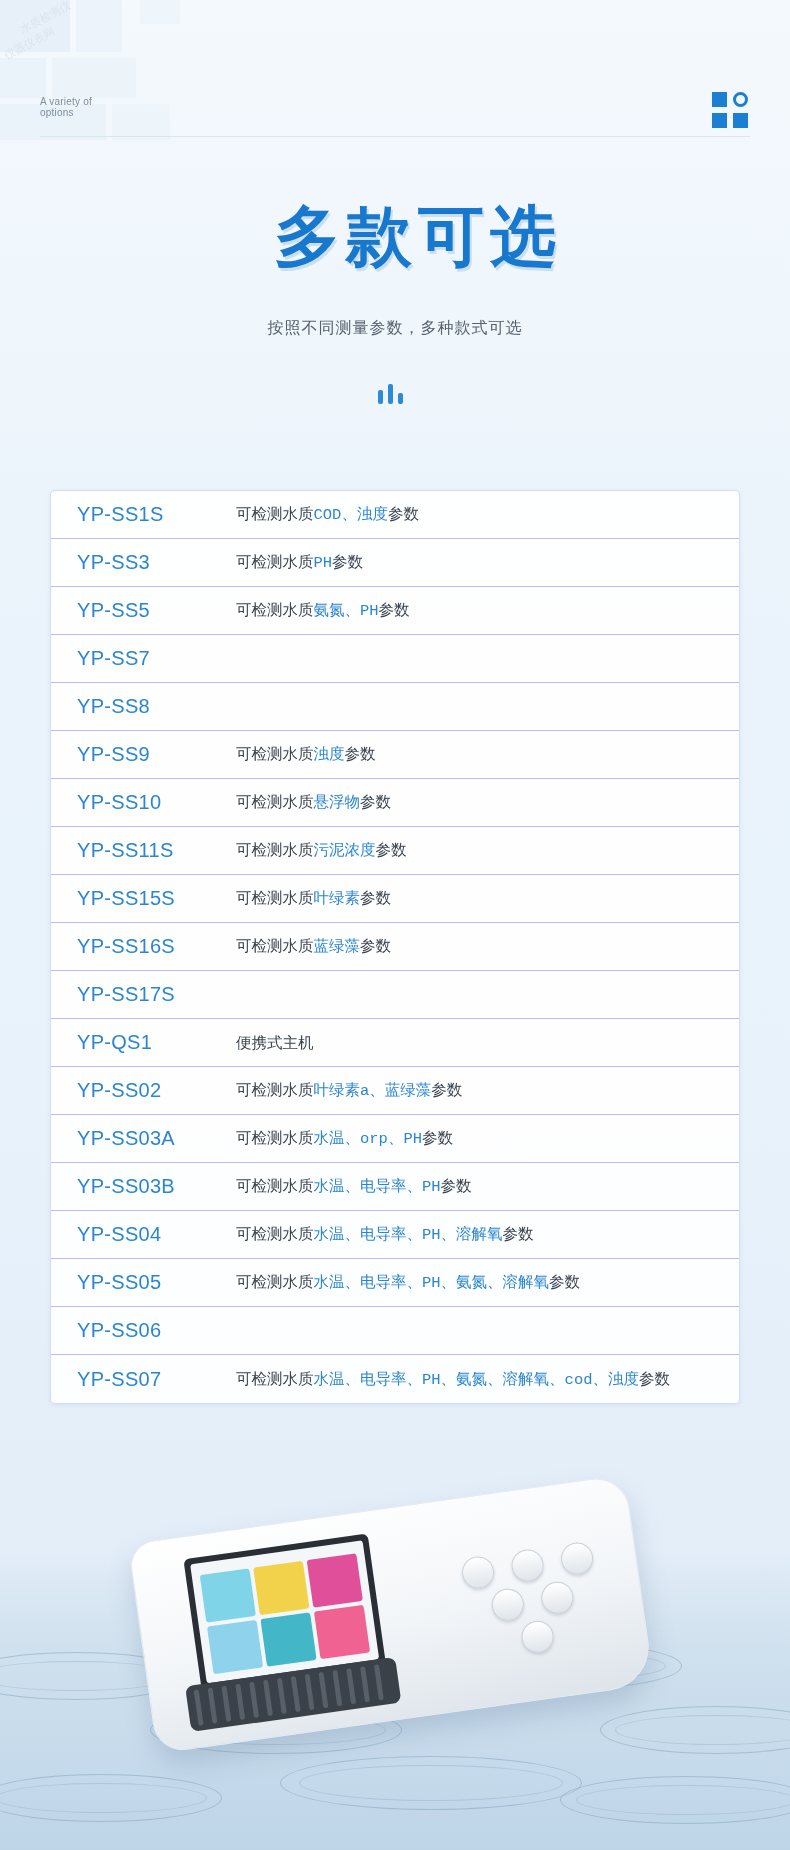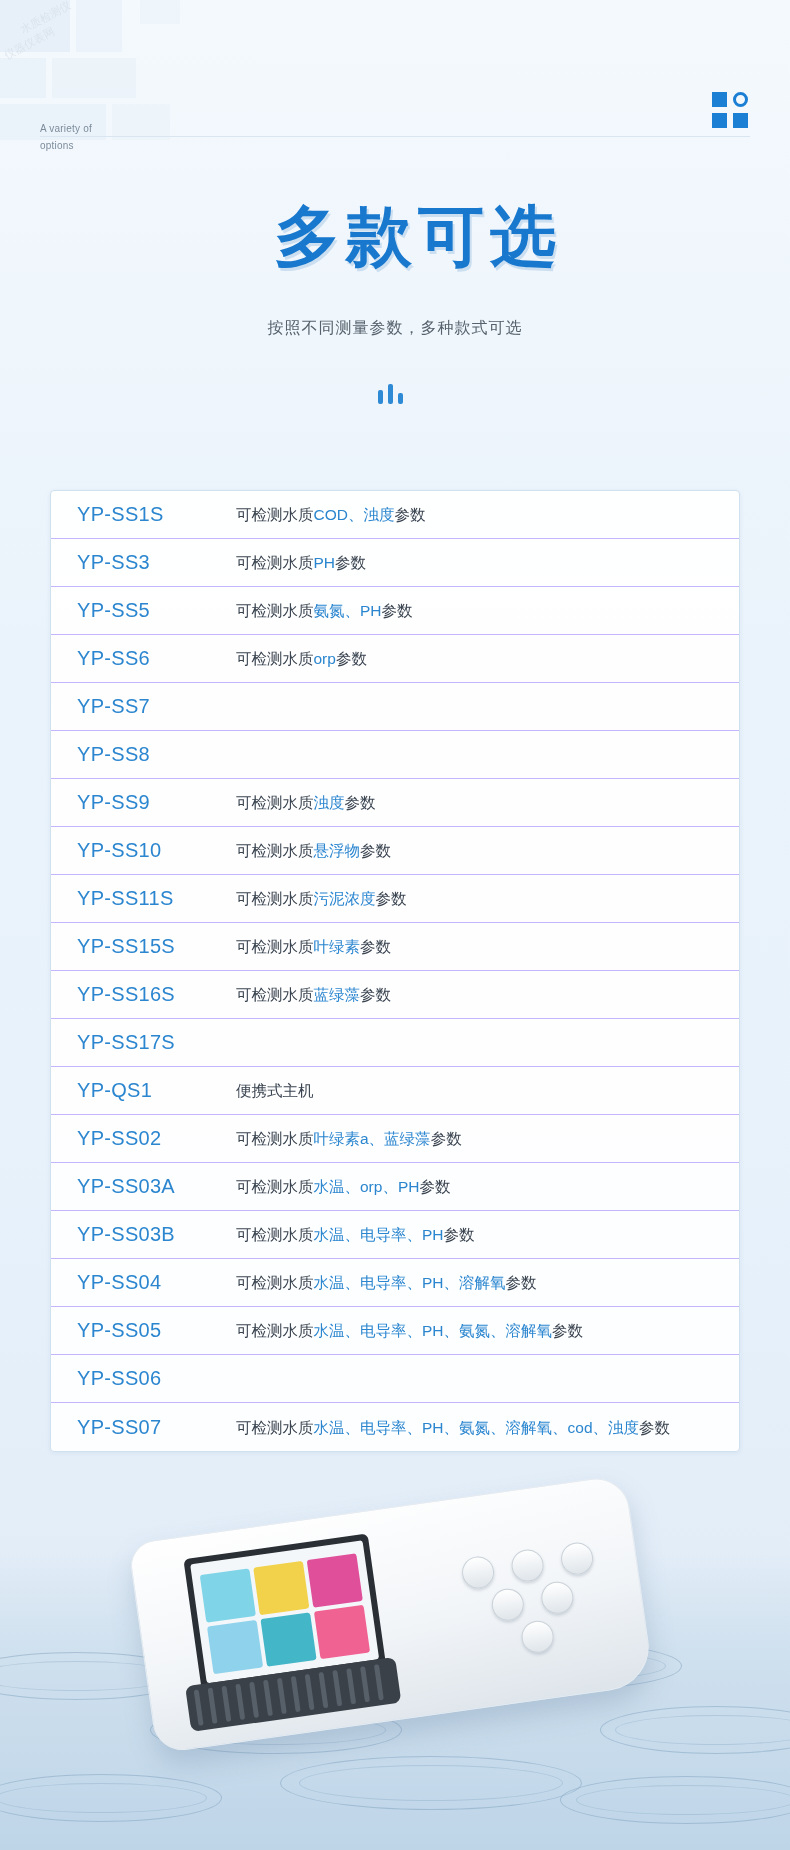--- a/index.html
+++ b/index.html
@@ -55,24 +55,23 @@
     top: 96px;
     left: 40px;
     right: 40px;
     height: 46px;
   }
   .top-en {
     position: absolute;
     left: 0;
     top: 0;
     font-size: 10px;
-    line-height: 17px;
+    line-height: 11px;
     color: #7c8c9c;
     letter-spacing: .2px;
-    margin-top: 24px;
   }
   .hr-line {
     position: absolute;
     left: 0;
     top: 40px;
     width: 100%;
     height: 1px;
     background: #d9e5f0;
   }
   .sq-icon {
@@ -170,20 +169,21 @@
   .row .desc {
     flex: 1 1 auto;
     padding-right: 18px;
     font-size: 15.5px;
     color: #3a4450;
     line-height: 23px;
   }
   .row .desc em {
     font-style: normal;
     color: #2b86cf;
+    font-family: Liberation Mono, monospace;
   }
 
   
   .photo-zone {
     position: absolute;
     left: 0;
     bottom: 0;
     width: 790px;
     height: 390px;
     overflow: hidden;
@@ -353,24 +353,20 @@
         <div class="model">YP-SS1S</div>
         <div class="desc">可检测水质<em>COD、浊度</em>参数</div>
       </div>
       <div class="row">
         <div class="model">YP-SS3</div>
         <div class="desc">可检测水质<em>PH</em>参数</div>
       </div>
       <div class="row">
         <div class="model">YP-SS5</div>
         <div class="desc">可检测水质<em>氨氮、PH</em>参数</div>
-      </div>
-      <div class="row">
-        <div class="model">YP-SS6</div>
-        <div class="desc">可检测水质<em>orp</em>参数</div>
       </div>
       <div class="row">
         <div class="model">YP-SS7</div>
       </div>
       <div class="row">
         <div class="model">YP-SS8</div>
       </div>
       <div class="row">
         <div class="model">YP-SS9</div>
         <div class="desc">可检测水质<em>浊度</em>参数</div>

